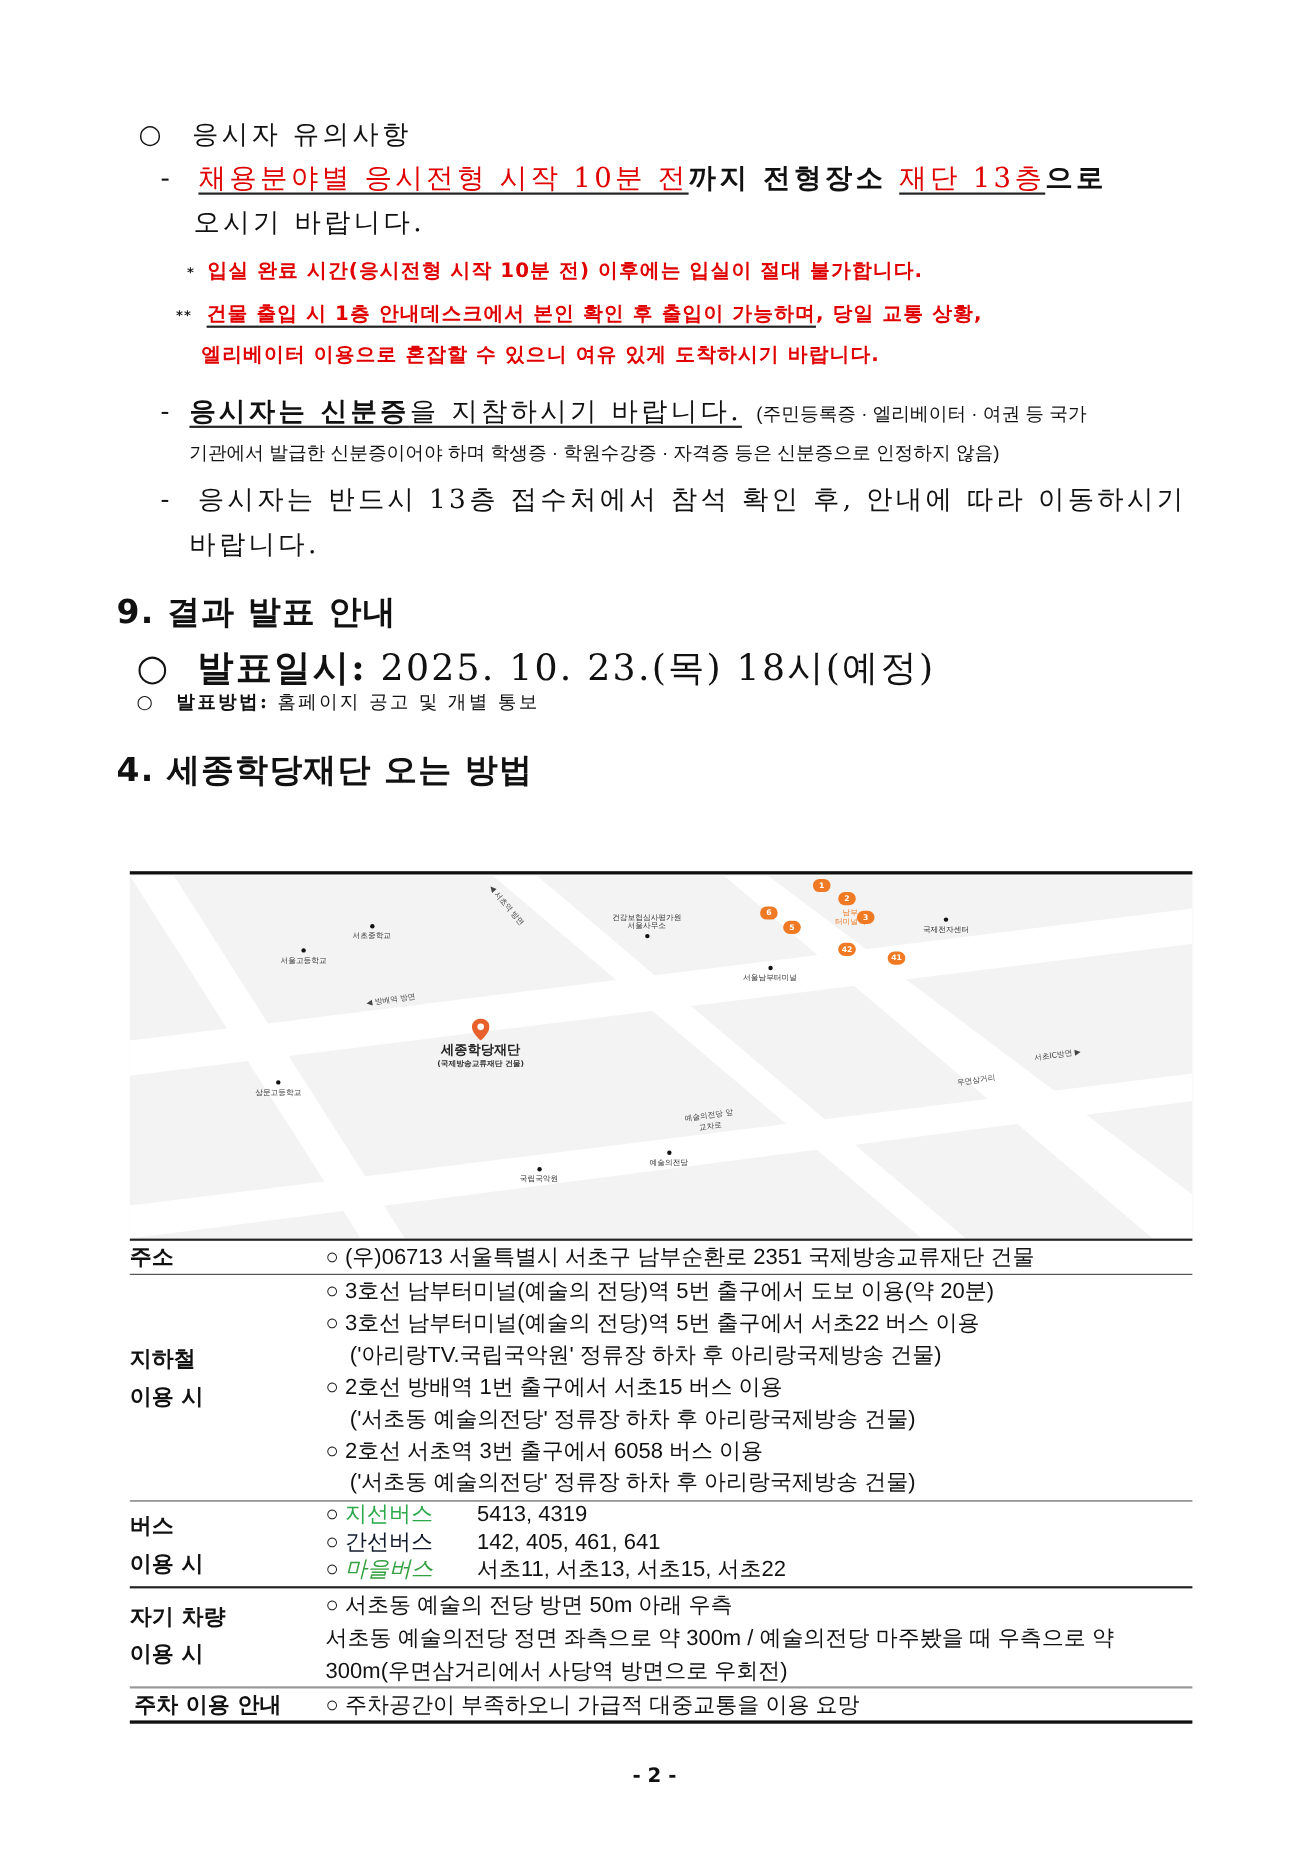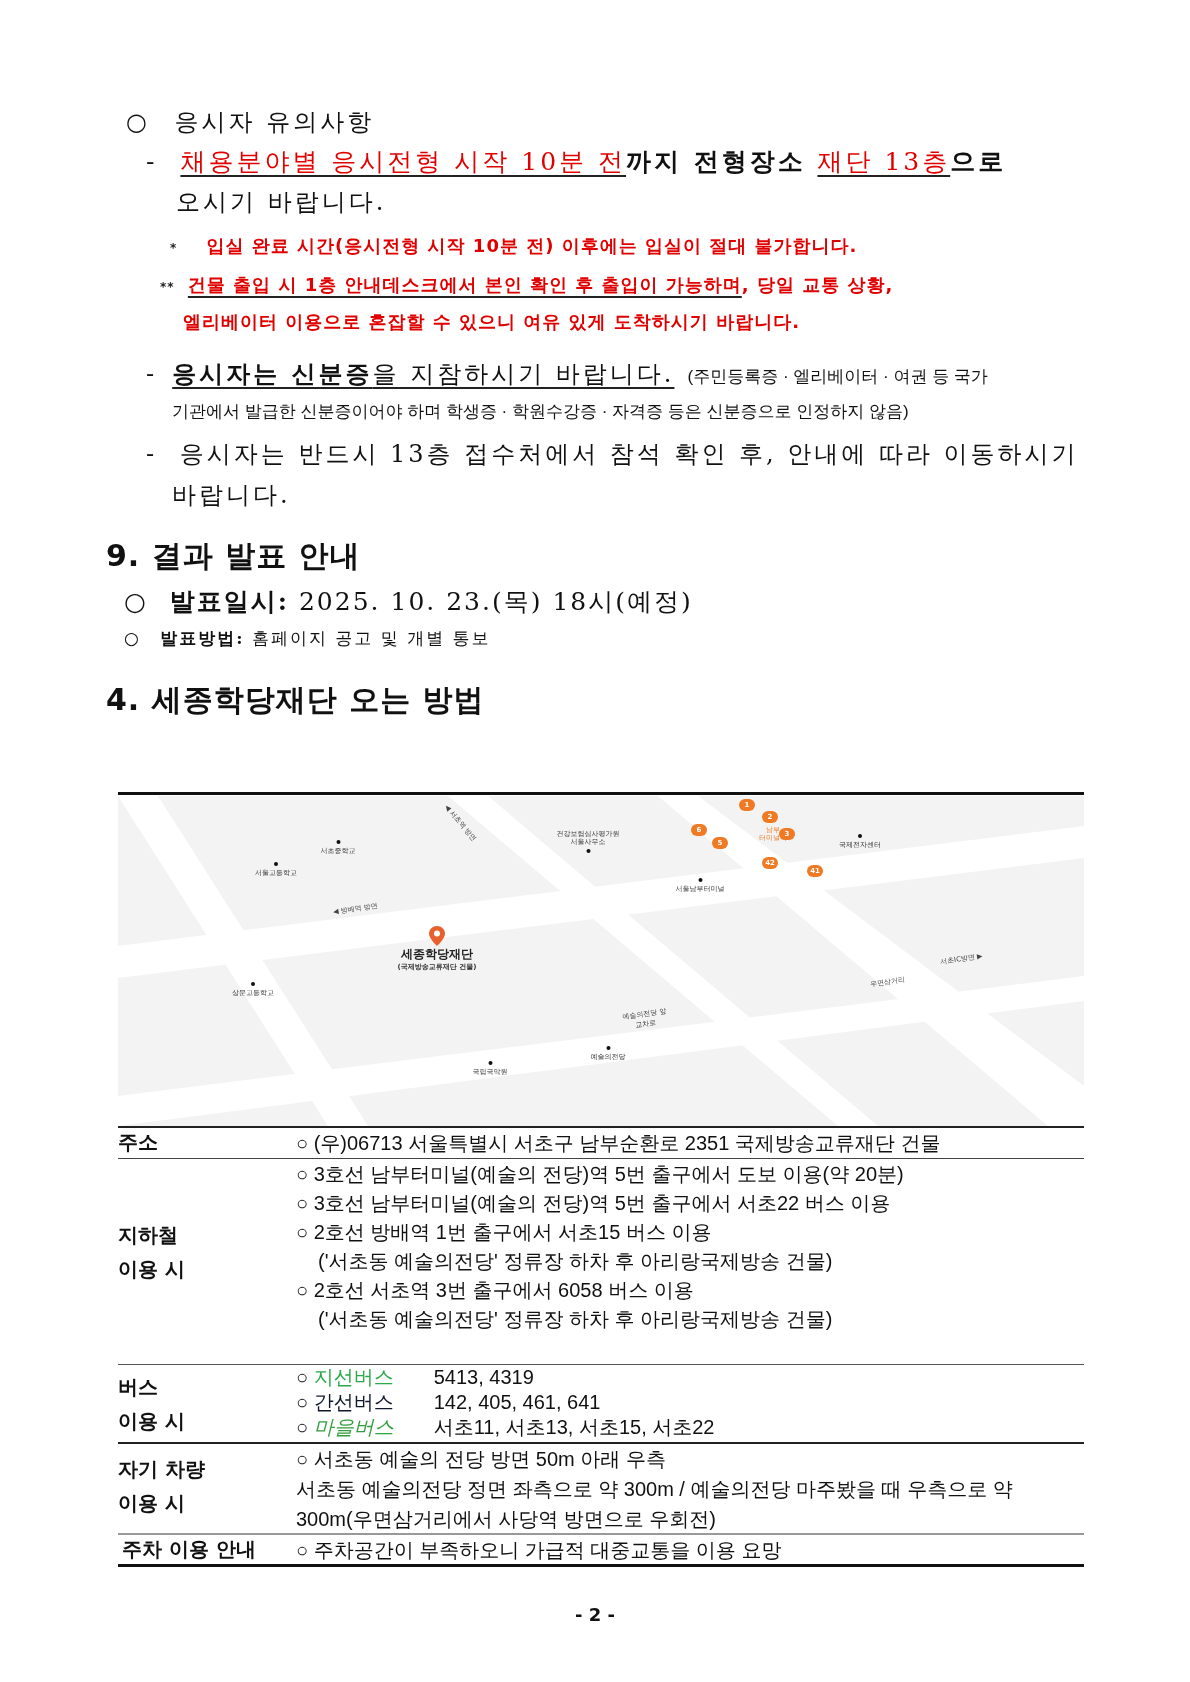--- a/index.html
+++ b/index.html
@@ -38,21 +38,21 @@
 </div>
 
 <div class="line" style="left:146px; top:145px; font-size:25px; letter-spacing:3px;">
   <span>-</span>
   <span style="margin-left:12px;" class="red u-black">채용분야별 응시전형 시작 10분 전</span><span class="bold">까지 전형장소 </span><span class="red u-black">재단 13층</span><span class="bold">으로</span>
 </div>
 <div class="line body-l" style="left:176px; top:186px;">오시기 바랍니다.</div>
 
 <div class="line note red" style="left:170px; top:234px;">
   <span style="color:#222; font-size:12px;">*</span>
-  <span style="margin-left:22px;">입실 완료 시간(응시전형 시작 10분 전) 이후에는 입실이 절대 불가합니다.</span>
+  <span style="margin-left:4px;">입실 완료 시간(응시전형 시작 10분 전) 이후에는 입실이 절대 불가합니다.</span>
 </div>
 
 <div class="line note red" style="left:160px; top:273px;">
   <span style="color:#222; font-size:12px;">**</span>
   <span style="margin-left:6px;" class="u-black">건물 출입 시 1층 안내데스크에서 본인 확인 후 출입이 가능하며</span><span>, 당일 교통 상황,</span>
 </div>
 <div class="line note red" style="left:183px; top:310px;">엘리베이터 이용으로 혼잡할 수 있으니 여유 있게 도착하시기 바랍니다.</div>
 
 <div class="line" style="left:146px; top:358px;">
   <span class="body-l">-</span>
@@ -61,21 +61,21 @@
 </div>
 <div class="line small" style="left:172px; top:400px;">기관에서 발급한 신분증이어야 하며 학생증 · 학원수강증 · 자격증 등은 신분증으로 인정하지 않음)</div>
 
 <div class="line body-l" style="left:146px; top:438px;">
   <span>-</span>
   <span style="margin-left:12px;">응시자는 반드시 13층 접수처에서 참석 확인 후, 안내에 따라 이동하시기</span>
 </div>
 <div class="line body-l" style="left:172px; top:479px;">바랍니다.</div>
 
 <div class="line h2" style="left:106px; top:536px;">9. 결과 발표 안내</div>
-<div class="line" style="left:124px; top:585px; font-size:25px; letter-spacing:2px;">
+<div class="line" style="left:124px; top:585px; font-size:33px; letter-spacing:2px;">
   <span>○</span>
   <span class="bold" style="margin-left:12px;">발표일시:</span>
   <span>2025. 10. 23.(목) 18시(예정)</span>
 </div>
 <div class="line" style="left:124px; top:627px; font-size:17px; letter-spacing:2px;">
   <span>○</span>
   <span class="bold" style="margin-left:12px;">발표방법:</span>
   <span>홈페이지 공고 및 개별 통보</span>
 </div>
 
@@ -144,20 +144,21 @@
 <div class="cell" style="top:1128px; line-height:30px;">○ (우)06713 서울특별시 서초구 남부순환로 2351 국제방송교류재단 건물</div>
 <div class="hline" style="top:1158px; height:1px; background:#444;"></div>
 
 <div class="cellhead" style="top:1218px; line-height:34px;">
   <div>지하철</div>
   <div>이용 시</div>
 </div>
 <div class="cell" style="top:1160px; line-height:29px;">
   <div>○ 3호선 남부터미널(예술의 전당)역 5번 출구에서 도보 이용(약 20분)</div>
   <div>○ 3호선 남부터미널(예술의 전당)역 5번 출구에서 서초22 버스 이용</div>
+  <div style="padding-left:22px;">('아리랑TV.국립국악원' 정류장 하차 후 아리랑국제방송 건물)</div>
   <div>○ 2호선 방배역 1번 출구에서 서초15 버스 이용</div>
   <div style="padding-left:22px;">('서초동 예술의전당' 정류장 하차 후 아리랑국제방송 건물)</div>
   <div>○ 2호선 서초역 3번 출구에서 6058 버스 이용</div>
   <div style="padding-left:22px;">('서초동 예술의전당' 정류장 하차 후 아리랑국제방송 건물)</div>
 </div>
 <div class="hline" style="top:1364px; height:1px; background:#555;"></div>
 
 <div class="cellhead" style="top:1370px; line-height:34px;">
   <div>버스</div>
   <div>이용 시</div>

